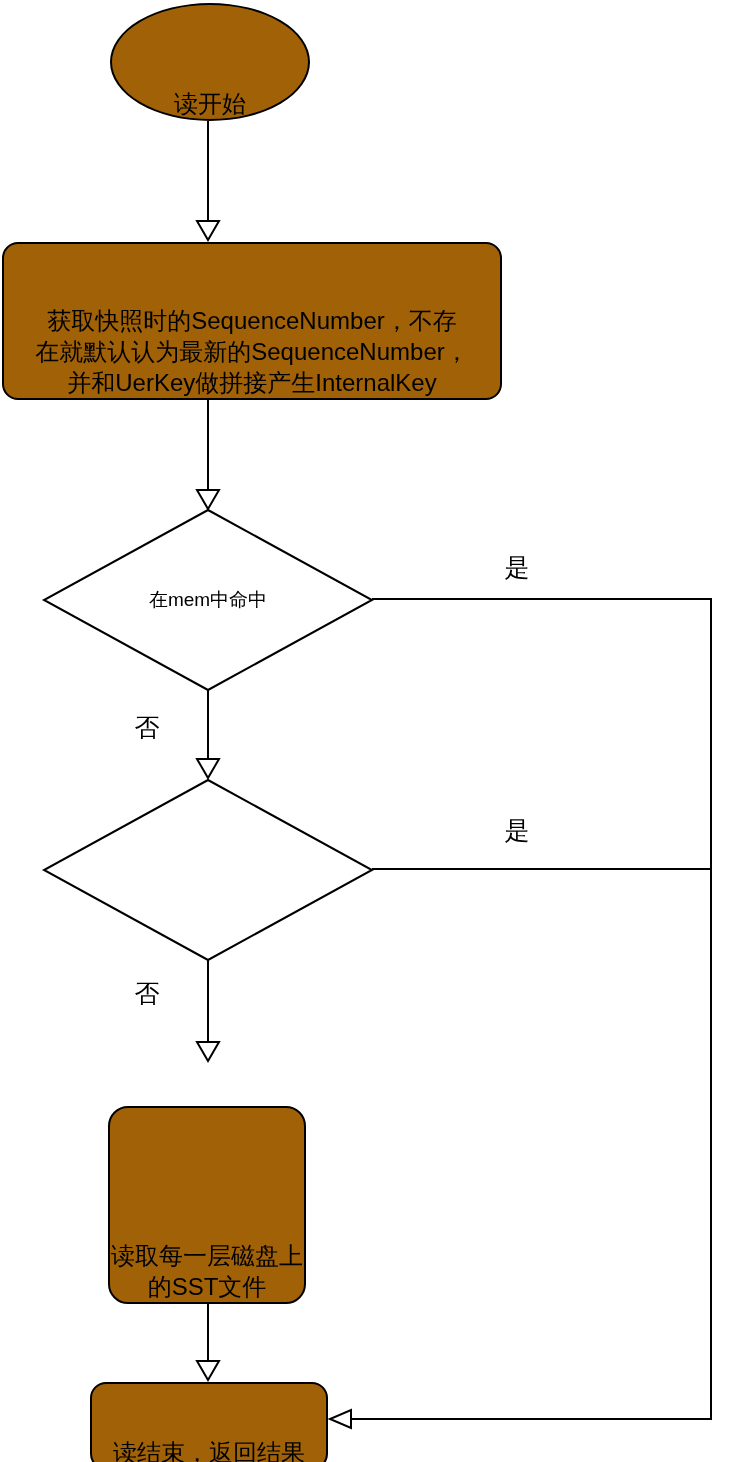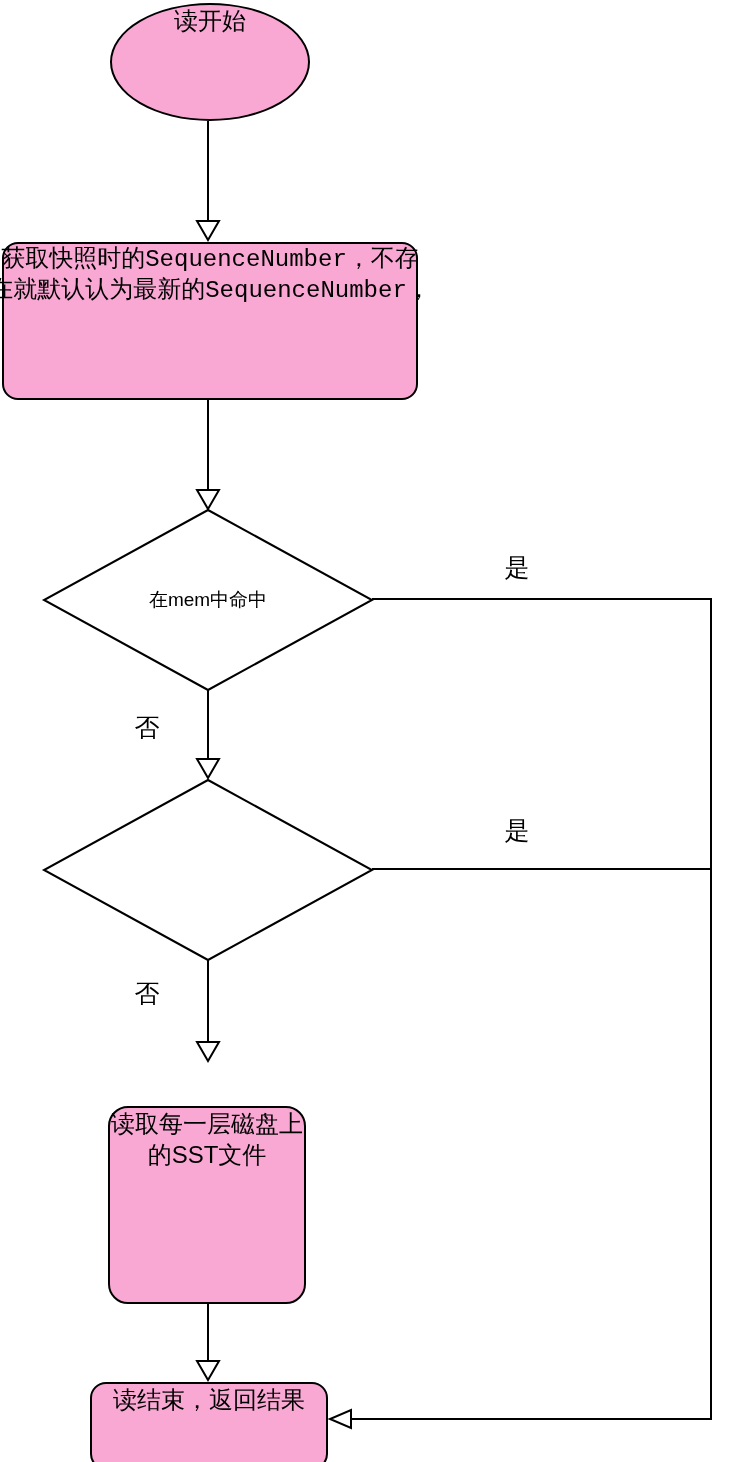--- a/index.html
+++ b/index.html
@@ -14,25 +14,25 @@
   }
   svg.edges {
     position: absolute;
     left: 0; top: 0;
     width: 734px; height: 1462px;
   }
   .node {
     position: absolute;
     box-sizing: border-box;
     border: 2px solid #000000;
-    background: #f9a8d4;
+    background: #a16207;
     display: flex;
     flex-direction: column;
     align-items: center;
-    justify-content: flex-start;
+    justify-content: flex-end;
     text-align: center;
     font-size: 24px;
     line-height: 31px;
   }
   .node .line { white-space: nowrap; }
   .ellipse { border-radius: 50%; }
   .rounded { border-radius: 16px; }
   .rounded-big { border-radius: 20px; margin-top: 44px; }
   .diamond-label, .edge-label {
     position: absolute;
@@ -71,23 +71,24 @@
     <path fill="#ffffff" d="M197 1361 L219 1361 L208 1380 Z"></path>
 
     <polygon fill="#ffffff" points="208,510 372,600 208,690 44,600"></polygon>
     <polygon fill="#ffffff" points="208,780 372,870 208,960 44,870"></polygon>
   </svg>
 
   <div class="node ellipse" style="left:110px; top:3px; width:200px; height:118px;">
     <div class="line">读开始</div>
   </div>
 
-  <div class="node rounded" style="left:2px; top:242px; width:416px; height:158px;font-family:Liberation Mono, monospace;">
+  <div class="node rounded" style="left:2px; top:242px; width:500px; height:158px;">
     <div class="line">获取快照时的SequenceNumber，不存</div>
     <div class="line">在就默认认为最新的SequenceNumber，</div>
+    <div class="line">并和UerKey做拼接产生InternalKey</div>
   </div>
 
   <div class="diamond-label" style="left:208px; top:600px;">在mem中命中</div>
 
   <div class="edge-label" style="left:517px; top:567px;">是</div>
   <div class="edge-label" style="left:147px; top:727px;">否</div>
   <div class="edge-label" style="left:517px; top:830px;">是</div>
   <div class="edge-label" style="left:147px; top:993px;">否</div>
 
   <div class="node rounded-big" style="left:108px; top:1062px; width:198px; height:198px;">

